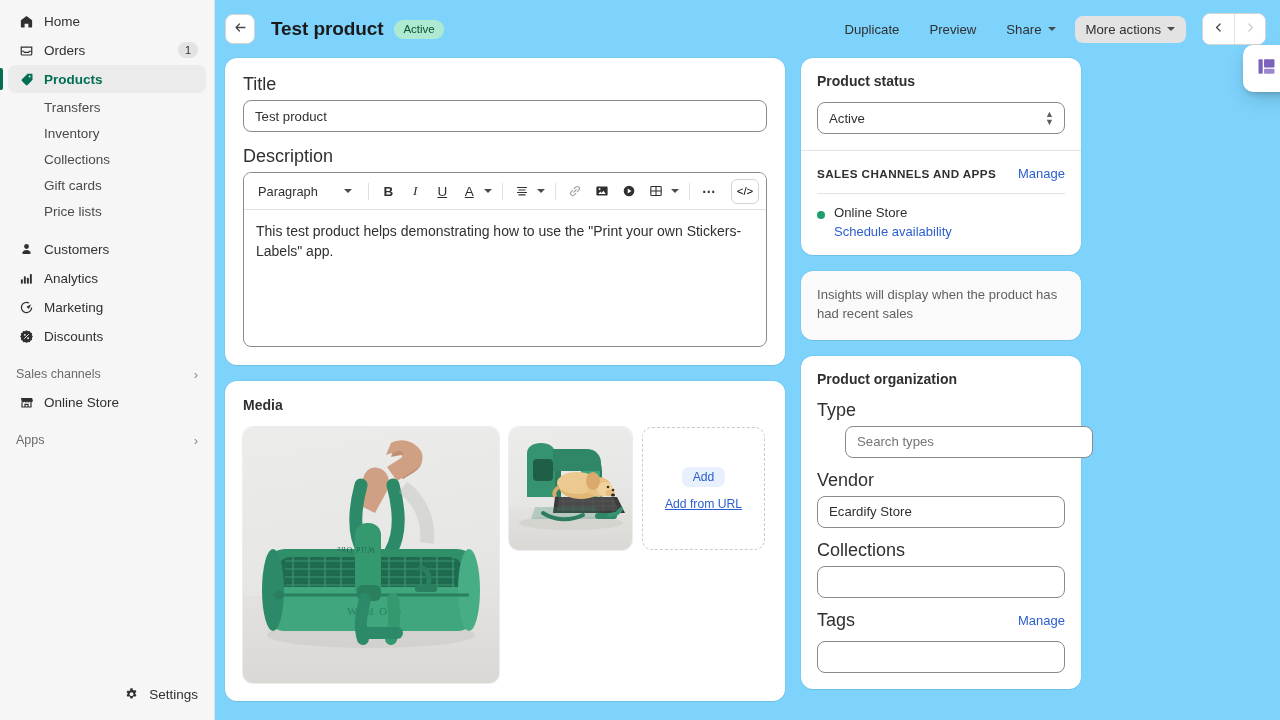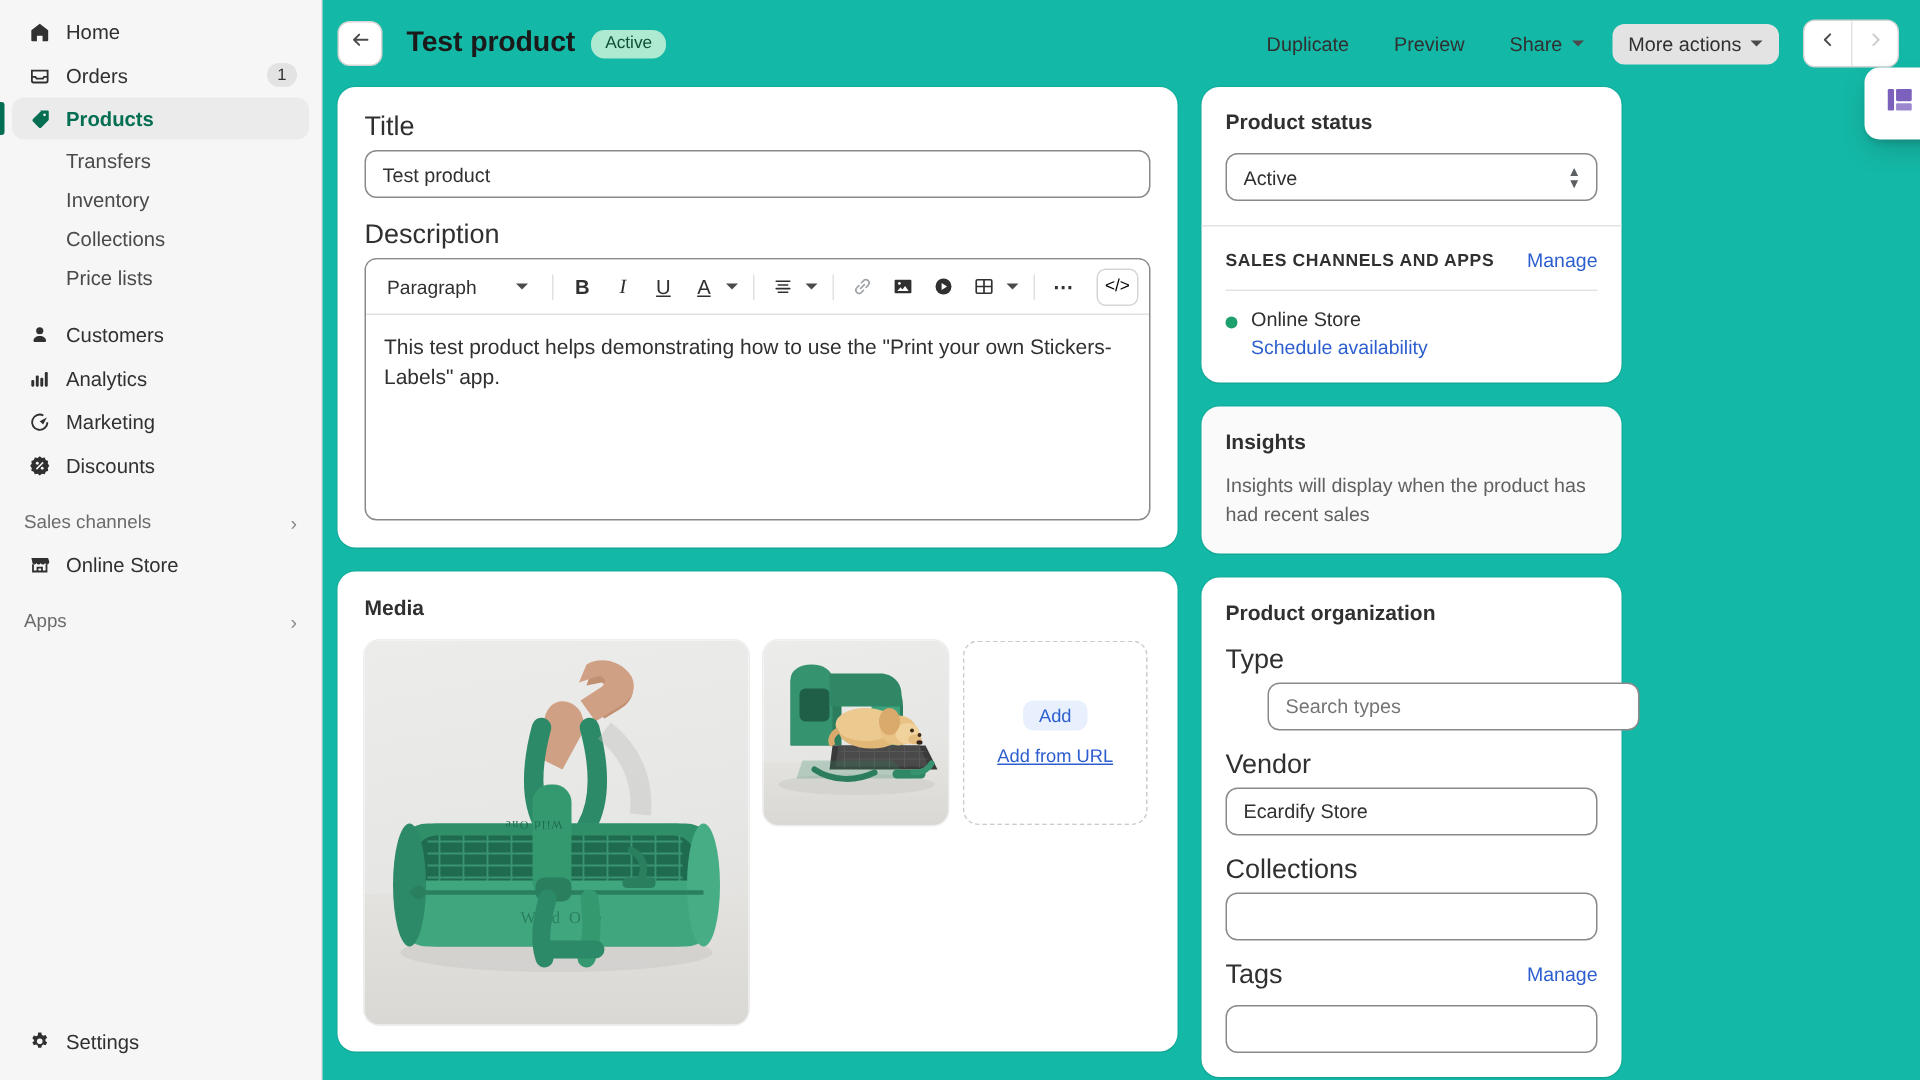--- a/index.html
+++ b/index.html
@@ -35,28 +35,28 @@
     margin-left: auto; background: #e3e3e3; color: #303030;
     font-size: 11px; border-radius: 8px; padding: 1px 7px; line-height: 14px;
   }
   .nav-group-head {
     display: flex; align-items: center; height: 26px; margin: 0 8px;
     padding: 0 8px; font-size: 12.5px; color: #6b6b6b; cursor: pointer;
   }
   .nav-group-head .chev { margin-left: auto; color: #8a8a8a; font-size: 13px; }
   .nav-gap { height: 10px; }
   #settings-row {
-    position: absolute; bottom: 12px; left: 0; right: 12px;
+    position: absolute; bottom: 12px; left: 0; right: 0;
     display: flex; align-items: center; height: 28px;
-    margin: 0 8px; padding: 0 8px; font-size: 13.5px; color: #303030; cursor: pointer;
+    margin: 0 8px; padding: 0 8px; font-size: 13.5px; color: #303030; cursor: pointer; justify-content: flex-end;
   }
   #settings-row .ic { width: 20px; margin-right: 8px; display: flex; align-items: center; justify-content: center; }
 
   
-  #main { flex: 1; height: 720px; position: relative; overflow: hidden; background: #14b8a6; }
+  #main { flex: 1; height: 720px; position: relative; overflow: hidden; background: #7dd3fc; }
 
   
   #page-header {
     display: flex; align-items: center; height: 58px; padding: 0 14px 0 10px;
   }
   #back-btn {
     width: 30px; height: 30px; border: 1px solid #d5d5d5; border-radius: 8px;
     background: #fff; display: flex; align-items: center; justify-content: center;
     cursor: pointer; margin-right: 16px;
   }
@@ -195,20 +195,23 @@
       </div>
 
       <div class="nav-sub">
         <span>Transfers</span>
       </div>
       <div class="nav-sub">
         <span>Inventory</span>
       </div>
       <div class="nav-sub">
         <span>Collections</span>
+      </div>
+      <div class="nav-sub">
+        <span>Gift cards</span>
       </div>
       <div class="nav-sub">
         <span>Price lists</span>
       </div>
 
       <div class="nav-gap"></div>
 
       <div class="nav-item">
         <span class="ic">
           <svg width="15" height="15" viewBox="0 0 20 20">
@@ -526,21 +529,20 @@
               <div>
                 <div class="channel-name">Online Store</div>
                 <div class="link" style="margin-top:4px;margin-left:0">Schedule availability</div>
               </div>
             </div>
           </div>
         </div>
 
         <div class="side-card insights-card">
           <div class="side-pad">
-            <div class="side-title">Insights</div>
             <div class="insights-text">Insights will display when the product has had recent sales</div>
           </div>
         </div>
 
         <div class="side-card">
           <div class="side-pad">
             <div class="side-title">Product organization</div>
 
             <div class="org-field">
               <div class="field-label">Type</div>

